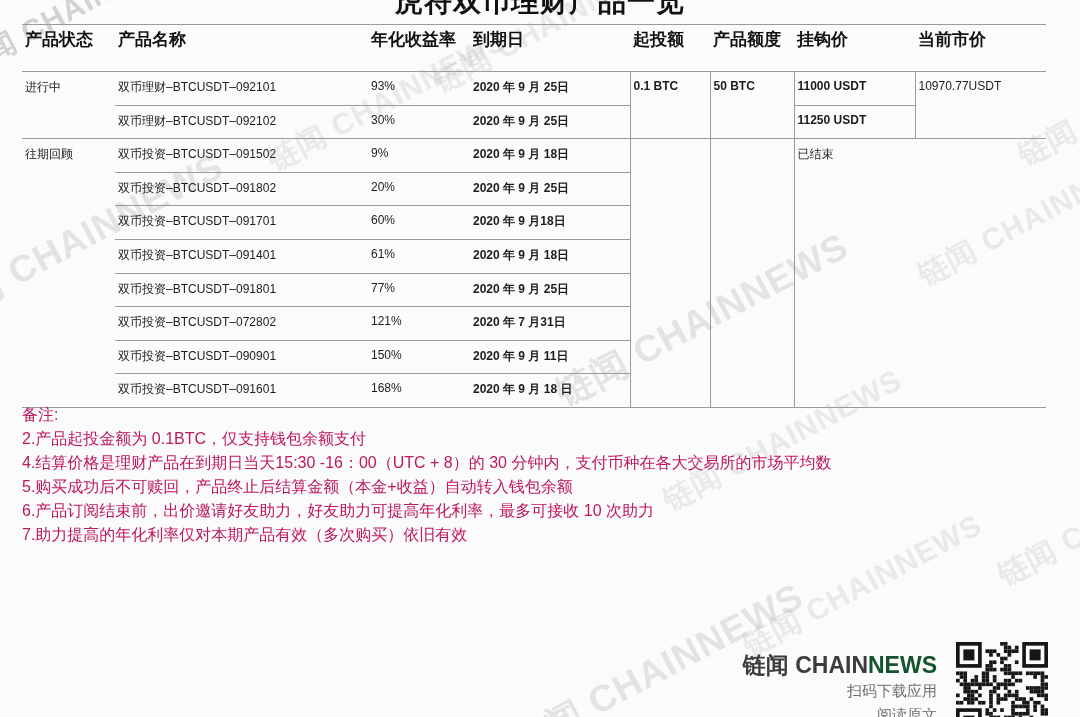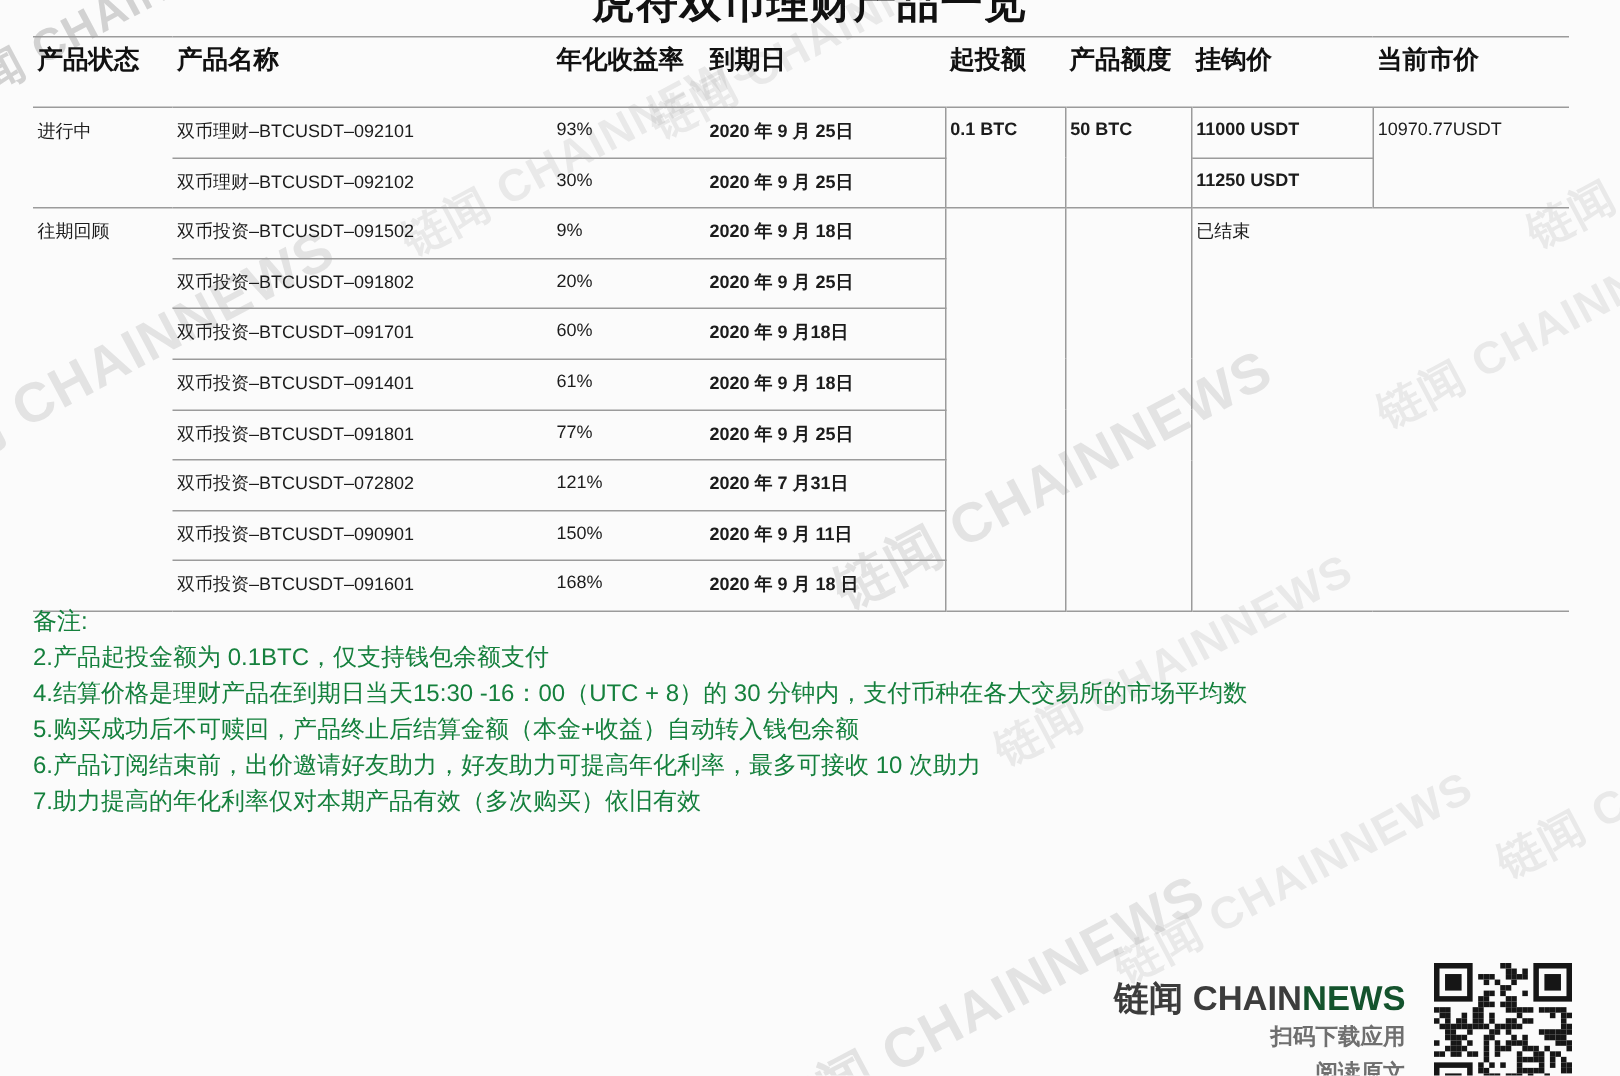--- a/index.html
+++ b/index.html
@@ -29,32 +29,32 @@
   }
   .fin-table td {
     font-size: 12px; padding: 7px 4px 4px 3px;
     vertical-align: top; white-space: nowrap; color: #1c1c1c;
   }
   .fin-table tr.body-row { height: 33.6px; }
   .vr { border-right: 1px solid #9b9b9b; font-weight: bold; }
   .hb { border-bottom: 1px solid #9b9b9b; }
   .notes {
     position: absolute; left: 22px; top: 403px; z-index: 2;
-    font-size: 16px; line-height: 24px; color: #15803d;
+    font-size: 16px; line-height: 24px; color: #be185d;
   }
   .notes .note-line { white-space: nowrap; }
   .brand {
     position: absolute; right: 143px; top: 650px; z-index: 3;
     font-size: 23px; font-weight: bold; white-space: nowrap; text-align: right;
   }
   .brand .brand-primary { color: #3c3c3c; }
   .brand .brand-secondary { color: #14532d; }
   .footer-small {
     position: absolute; right: 143px; z-index: 3;
-    font-size: 15px; font-weight: bold; color: #6f6f6f;
+    font-size: 15px; font-weight: normal; color: #6f6f6f;
     white-space: nowrap; text-align: right;
   }
   .footer-scan { top: 682px; }
   .footer-read { top: 706px; }
   .qr { position: absolute; left: 956px; top: 642px; width: 92px; height: 92px; z-index: 3; }
   .wm {
     position: absolute; z-index: 1;
     font-weight: bold; font-size: 30px; letter-spacing: 1px;
     color: rgba(125,125,125,0.14);
     transform: rotate(-28deg); white-space: nowrap; pointer-events: none;

